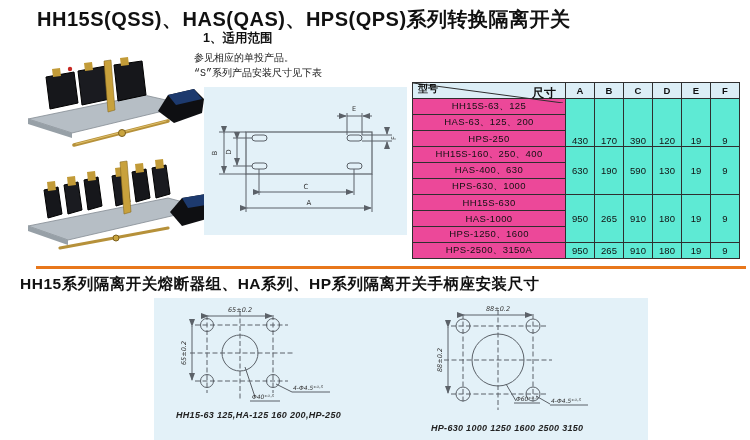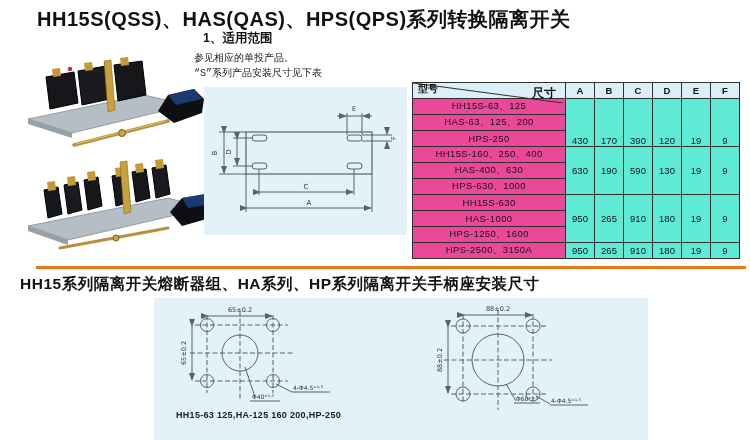--- a/index.html
+++ b/index.html
@@ -14,21 +14,21 @@
   .page-title{left:37px;top:6px;font-size:20px;font-weight:bold;letter-spacing:0.5px;}
   .sec1-head{left:203px;top:30px;font-size:12.5px;font-weight:bold;}
   .sec1-line{font-size:10px;color:#222;font-family:Liberation Mono, monospace;}
   .sec1-l1{left:194px;top:51px;}
   .sec1-l2{left:194px;top:66px;}
   .divider{left:36px;top:266px;width:710px;height:3px;background:#e8771b;}
   .title2{left:20px;top:274px;font-size:15.5px;font-weight:bold;letter-spacing:0.5px;}
   
   .panel{background:#e3f1f8;}
   .top-panel{left:204px;top:87px;width:203px;height:148px;}
-  .bottom-panel{left:154px;top:298px;width:494px;height:142px;}
+  .bottom-panel{left:154px;top:298px;width:494px;height:142px;font-style:italic;}
   
   .dim-table{position:absolute;left:412px;top:82px;border-collapse:collapse;}
   .dim-table td{
     border:1px solid #2f2f2f;font-size:9.5px;color:#111;
     text-align:center;height:15px;padding:0 1px;
   }
   .mc{background:#ec4899;width:150px;letter-spacing:0.4px;}
   .vc{background:#5eead4;width:26px;vertical-align:middle;}
   .vb{vertical-align:bottom;padding-bottom:1px;}
   .mh{background:#dceef6;width:150px;height:20px;position:relative;}
@@ -269,13 +269,14 @@
     <text font-size="6.5" text-anchor="middle" x="72" y="11">88±0.2</text>
     <line x1="22" y1="27" x2="22" y2="93" marker-start="url(#ar3)" marker-end="url(#ar3)"></line>
     <text font-size="6.5" text-anchor="middle" transform="rotate(-90 16 60)" x="16" y="60">88±0.2</text>
     <line x1="80" y1="84" x2="90" y2="101"></line>
     <line x1="88" y1="103" x2="114" y2="103"></line>
     <text font-size="6" x="90" y="101">Φ60⁺⁰·⁵</text>
     <line x1="110" y1="96" x2="124" y2="104"></line>
     <line x1="124" y1="105" x2="162" y2="105"></line>
     <text font-size="6" x="125" y="103">4-Φ4.5⁺⁰·⁵</text>
   </svg>
+  <div class="abs cap" style="left:277px;top:125px;">HP-630 1000 1250 1600 2500 3150</div>
 </div>
 
 </body></html>

